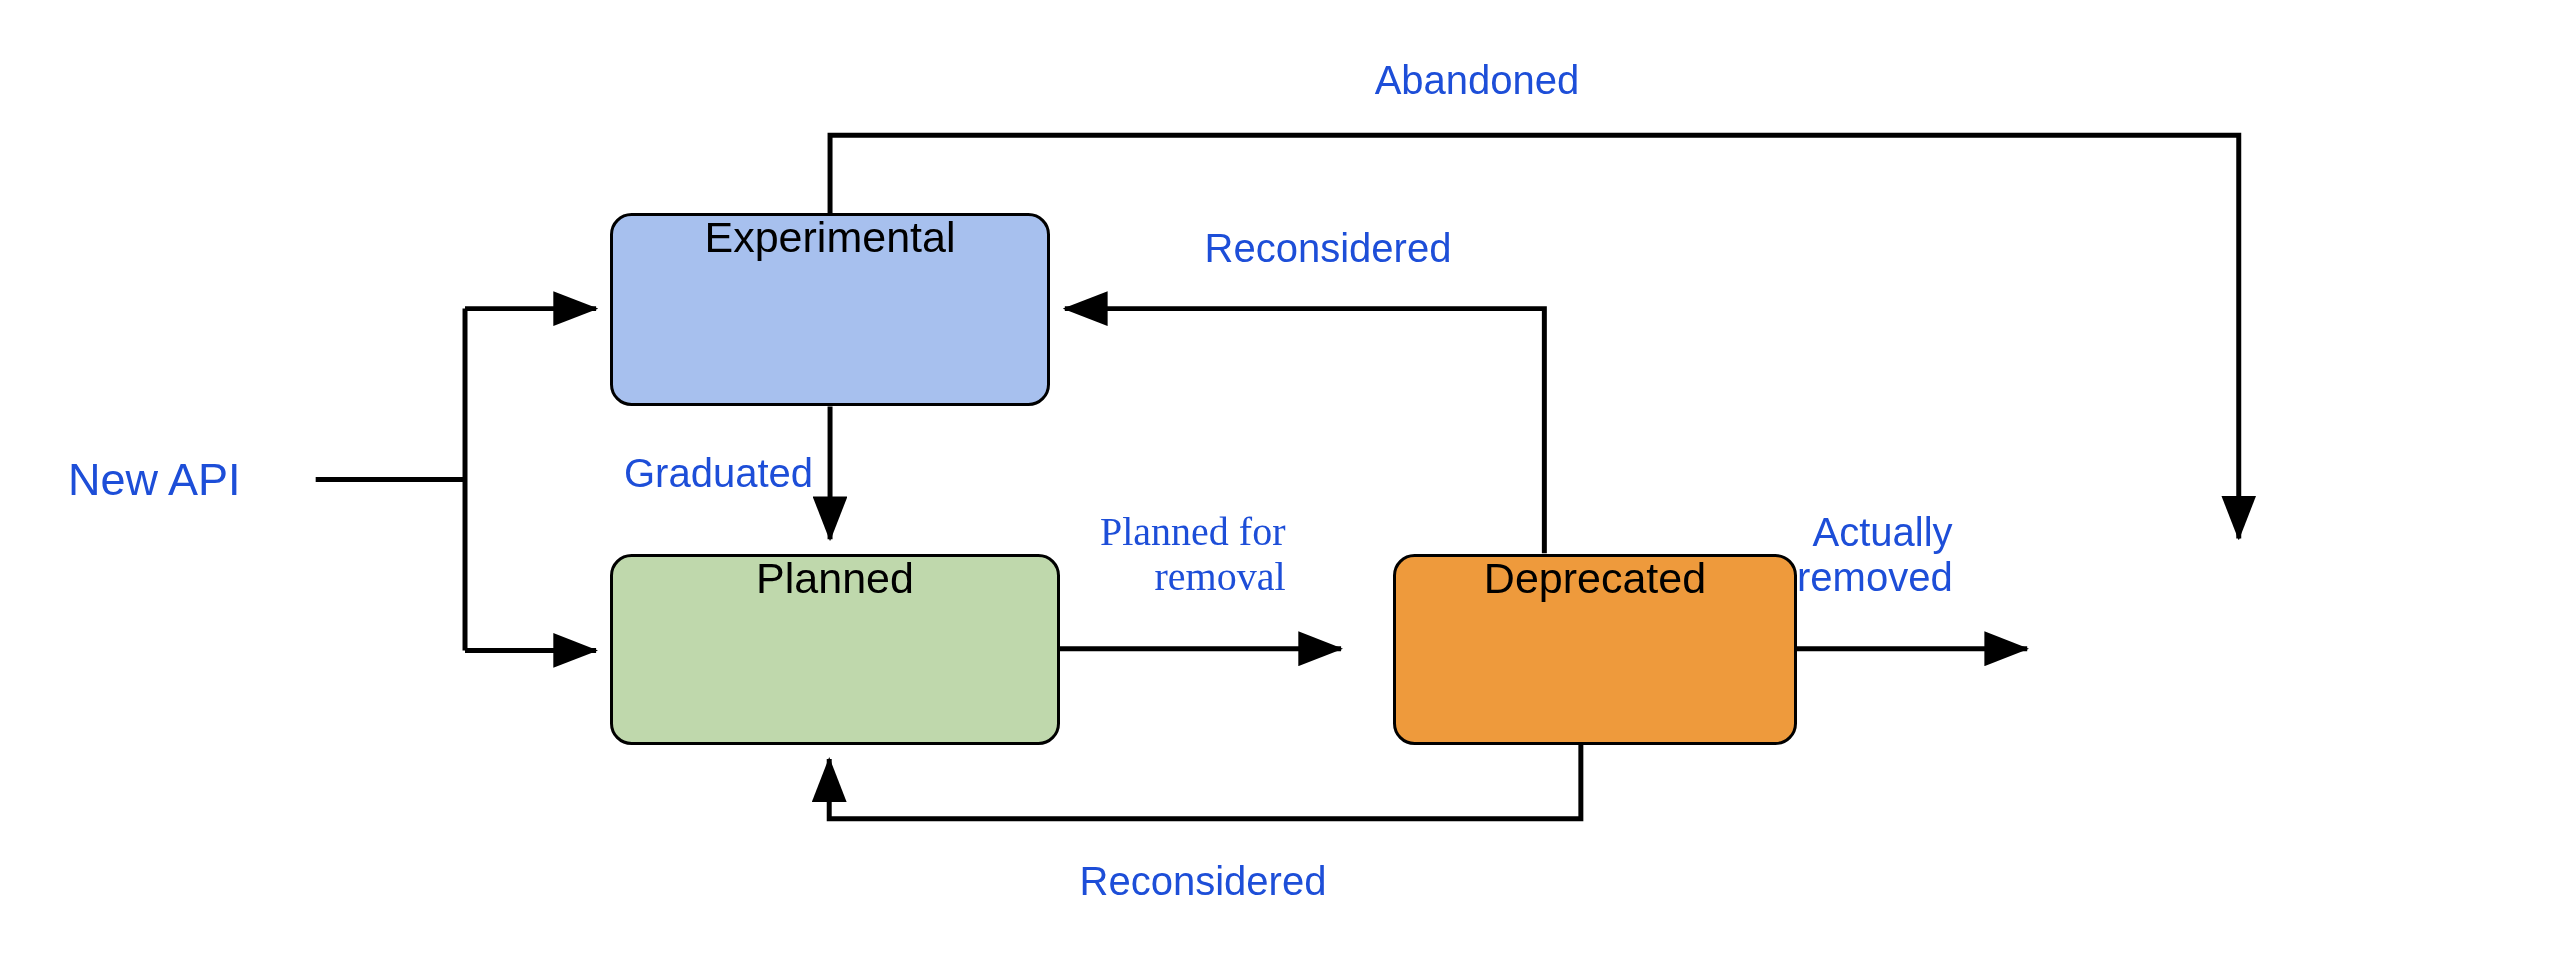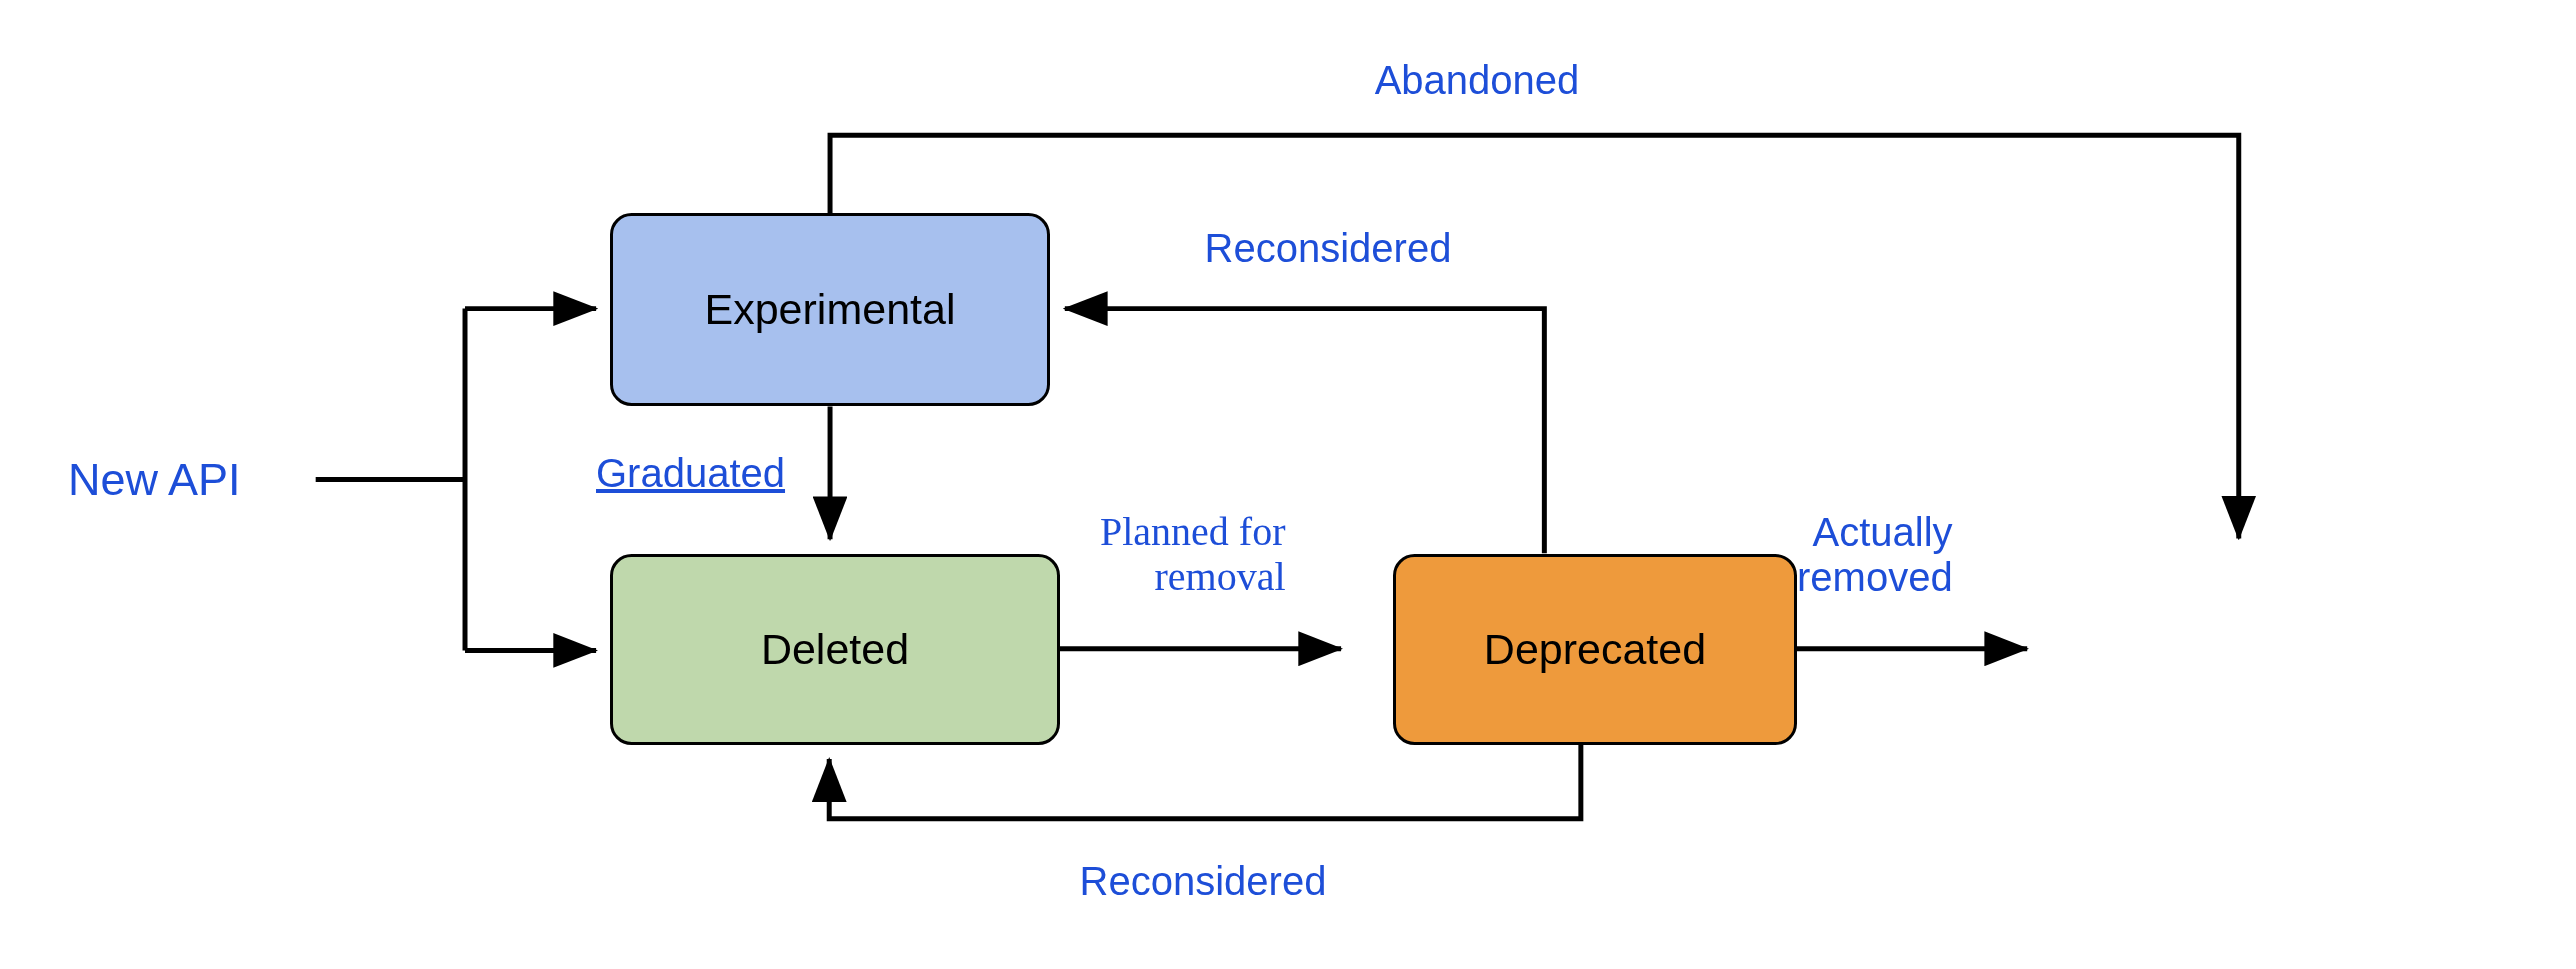--- a/index.html
+++ b/index.html
@@ -25,21 +25,20 @@
     top: 0;
     width: 2576px;
     height: 969px;
   }
   .node {
     position: absolute;
     box-sizing: border-box;
     border: 3.3px solid #000000;
     border-radius: 21.6px;
     display: flex;
-    align-items: center;
     justify-content: center;
     font-size: 43px;
     line-height: 1;
     color: #000000;
     z-index: 3;
   }
   .node-label {
     pointer-events: none;
   }
   .edge-label, .source-label {
@@ -100,29 +99,29 @@
     </g>
   </svg>
 
   <div class="source-label ta-left" style="left:68px; top:455px;">New API</div>
 
   <div class="node" style="left:610px; top:213px; width:440px; height:193px; background:#A7C0EE;">
     <span class="node-label">Experimental</span>
   </div>
 
   <div class="node" style="left:610px; top:554px; width:450px; height:191px; background:#BFD8AC;">
-    <span class="node-label">Deleted</span>
+    <span class="node-label">Planned</span>
   </div>
 
   <div class="node" style="left:1355px; top:554px; width:404px; height:191px; background:#EE9A3C;margin-left:38px;">
     <span class="node-label">Deprecated</span>
   </div>
 
 
-  <div class="edge-label ta-left" style="left:596px; top:451px;text-decoration:underline;">Graduated</div>
+  <div class="edge-label ta-left" style="left:624px; top:451px;">Graduated</div>
 
   <div class="edge-label ta-center" style="left:1477px; top:58px;">Abandoned</div>
 
   <div class="edge-label ta-left" style="left:1100px; top:510px;font-family:Liberation Serif, serif;">Planned for
 removal</div>
 
   <div class="edge-label ta-left" style="left:1797px; top:510px;">Actually
 removed</div>
 
   <div class="edge-label ta-center" style="left:1328px; top:226px;">Reconsidered</div>

